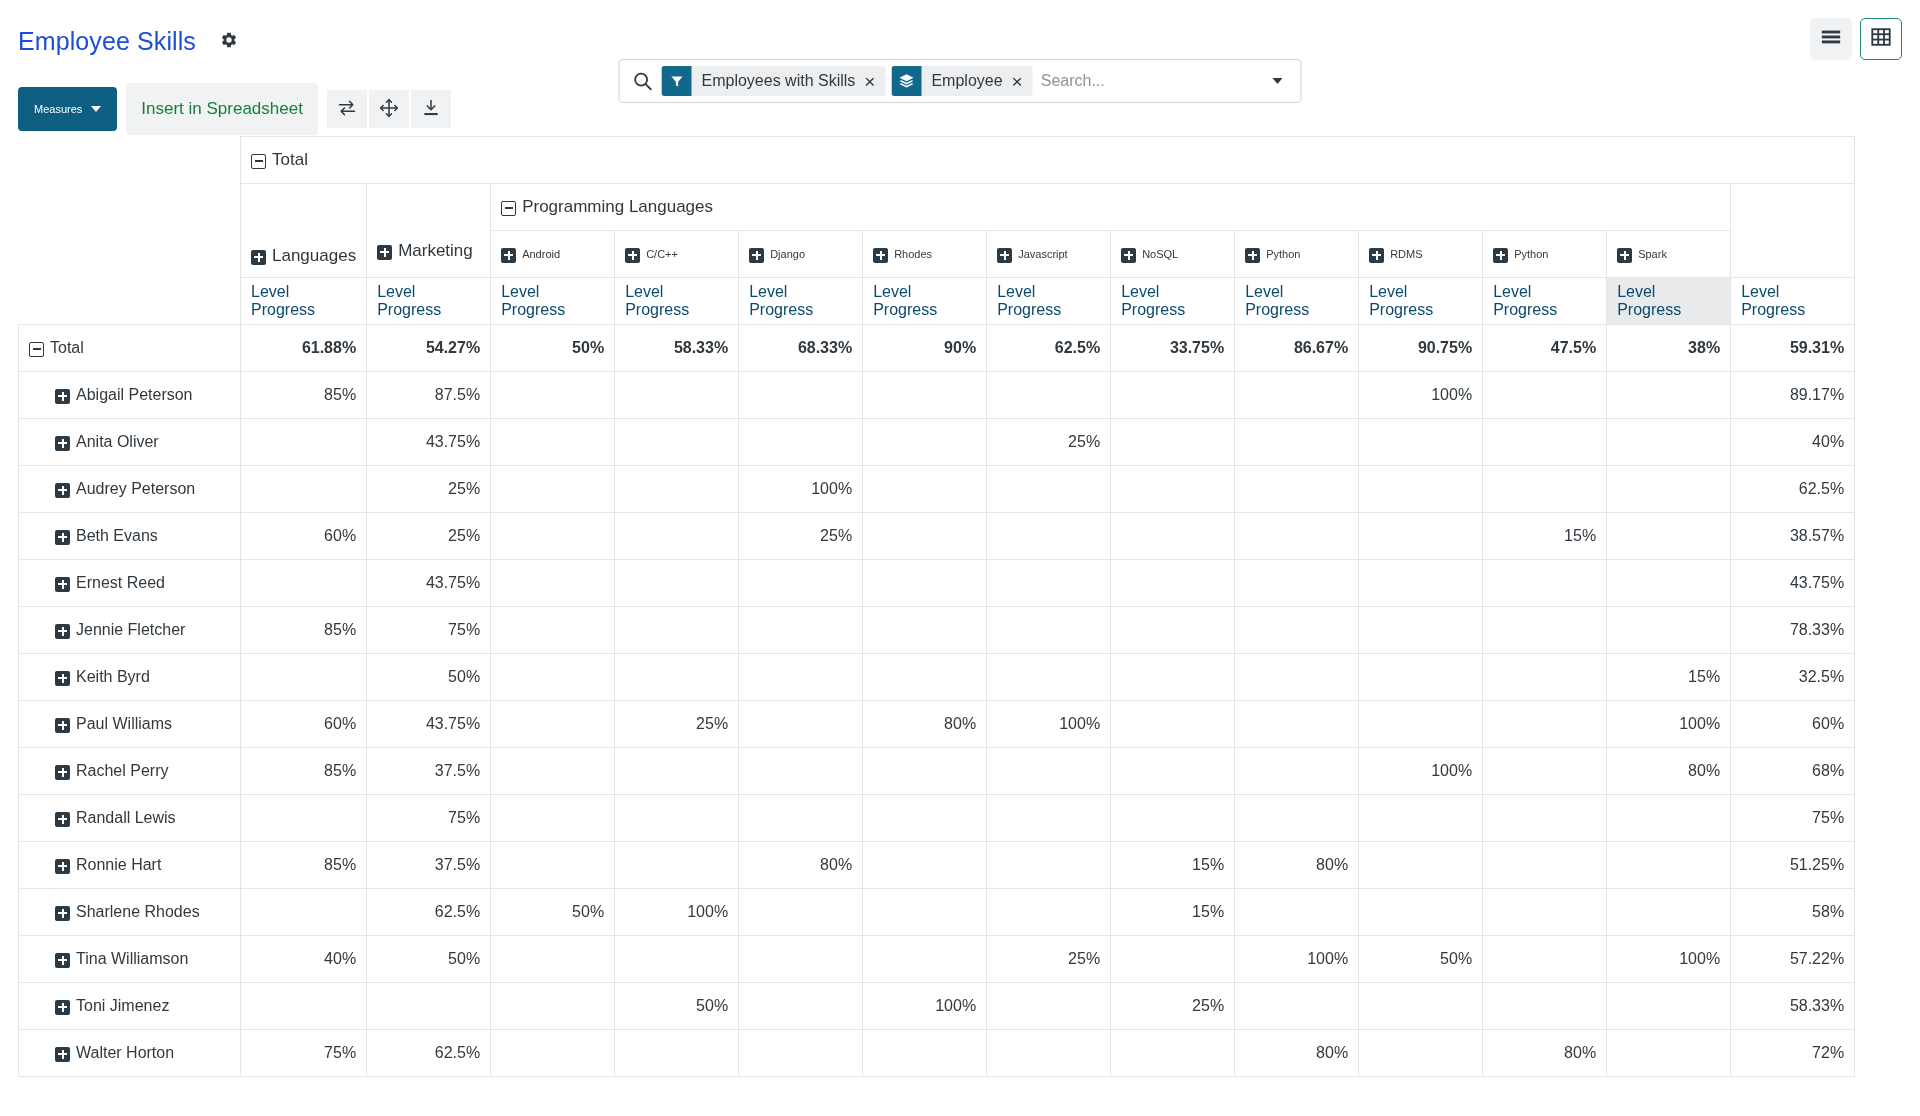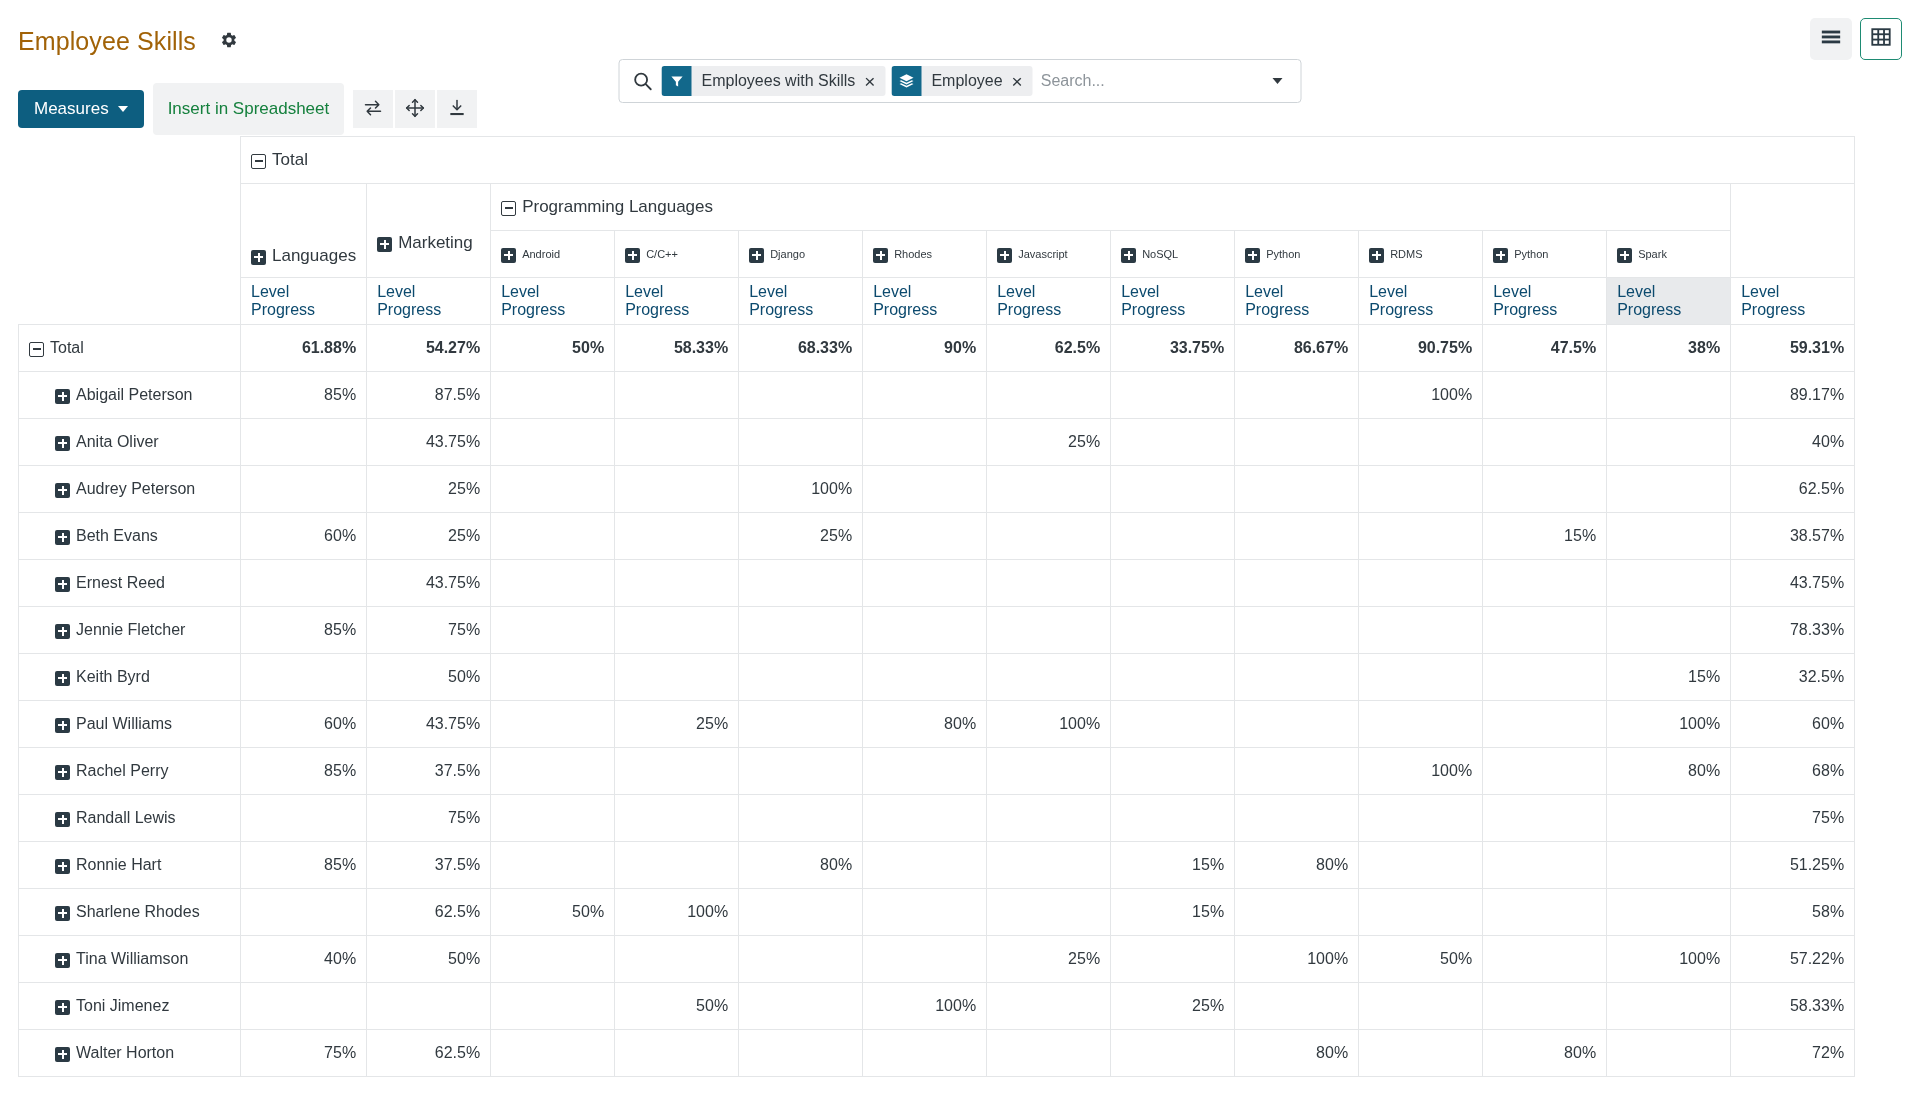--- a/index.html
+++ b/index.html
@@ -16,21 +16,21 @@
   .cp {
     height: 82px;
     display: flex;
     align-items: center;
     padding: 0 18px;
     position: relative;
     background: #ffffff;
   }
   .cp-title {
     display: flex; align-items: center; gap: 24px;
-    font-size: 25px; font-weight: 400; color: #a16207;
+    font-size: 25px; font-weight: 400; color: #1d4ed8;
     letter-spacing: .1px;
   }
   .gear-ic { font-size: 18px; color: #31393f; line-height: 1; display:inline-block; }
 
   
   .searchbox {
     position: absolute;
     left: 50%; transform: translateX(-50%);
     top: 19px;
     width: 683px; height: 44px;
@@ -85,22 +85,22 @@
   .vbtn.active { background: #ffffff; border: 1px solid #1e8b73; }
 
   
   .tb {
     display: flex; align-items: center;
     padding: 0 18px; height: 54px; gap: 0;
   }
   .btn-measures {
     background: #0d5e80; color: #fff;
     border: 0; border-radius: 4px;
-    height: 38px; padding: 0 16px;
-    font-size: 17px; font-family: "Liberation Sans", sans-serif;
+    height: 44px; padding: 0 16px;
+    font-size: 11px; font-family: "Liberation Sans", sans-serif;
     display: flex; align-items: center; gap: 9px; cursor: pointer;
   }
   .btn-ghost {
     background: #f1f2f3; color: #15803d;
     border: 0; border-radius: 4px;
     height: 52px; padding: 0 15px;
     font-size: 17px; font-family: "Liberation Sans", sans-serif;
     margin-left: 9px; cursor: pointer;
   }
   .icon-group { display: flex; margin-left: 9px; gap: 2px; }
@@ -316,21 +316,21 @@
         </th>
       </tr>
       <tr>
           <th class="corner"></th>
           <th class="hdr-group" rowspan="2" style="vertical-align: bottom; padding-bottom: 11px;">
             <span class="hdr-inner">
               <span class="expander plus"></span>
               <span>Languages</span>
             </span>
           </th>
-          <th class="hdr-group" rowspan="2" style="vertical-align: bottom; padding-bottom: 24px;">
+          <th class="hdr-group" rowspan="2" style="vertical-align: bottom; padding-bottom: 16px;">
             <span class="hdr-inner">
               <span class="expander plus"></span>
               <span>Marketing</span>
             </span>
           </th>
           <th class="hdr-group" colspan="10">
             <span class="hdr-inner">
               <span class="expander minus"></span>
               <span>Programming Languages</span>
             </span>

